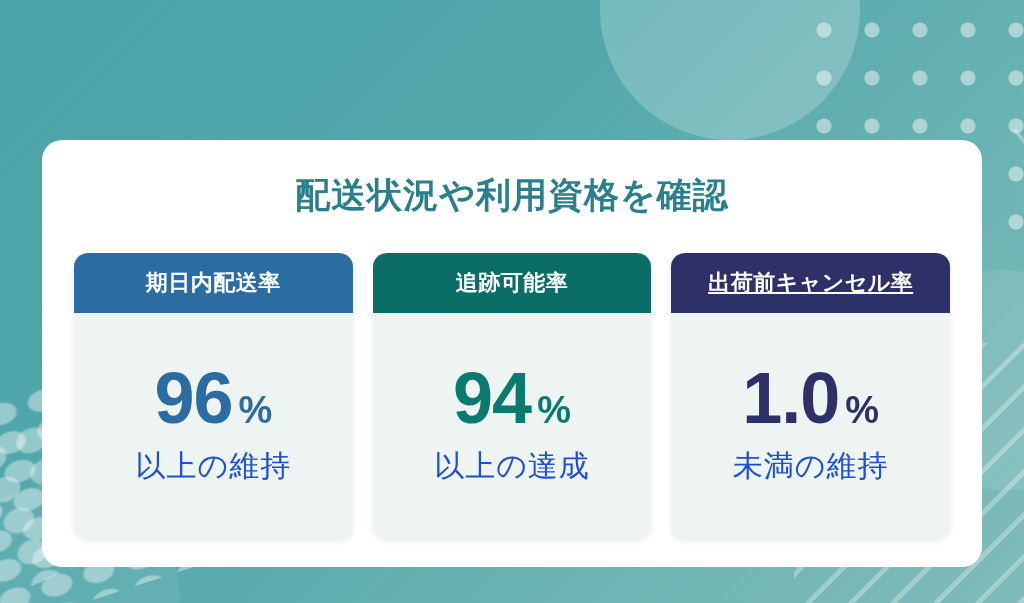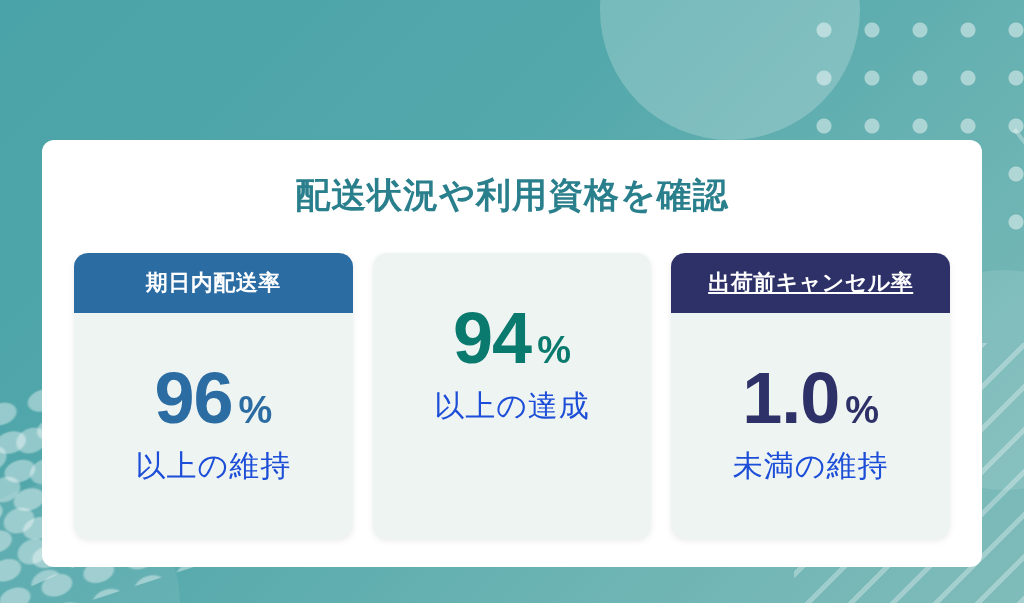--- a/index.html
+++ b/index.html
@@ -152,21 +152,21 @@
   }
 
   
   .panel {
     position: absolute;
     left: 42px;
     top: 140px;
     width: 940px;
     height: 427px;
     background: #ffffff;
-    border-radius: 12px;
+    border-radius: 20px;
   }
 
   .panel-heading {
     position: absolute;
     left: 0;
     right: 0;
     top: 32px;
     text-align: center;
     color: #2a7f8c;
     font-size: 35px;
@@ -270,20 +270,21 @@
         <div class="card-body">
           <div class="value-row">
             <span class="value-num v0">96</span>
             <span class="value-pct v0">%</span>
           </div>
           <div class="value-caption">以上の維持</div>
         </div>
       </div>
 
       <div class="card">
+        <div class="card-header c1">追跡可能率</div>
         <div class="card-body">
           <div class="value-row">
             <span class="value-num v1">94</span>
             <span class="value-pct v1">%</span>
           </div>
           <div class="value-caption">以上の達成</div>
         </div>
       </div>
 
       <div class="card">

